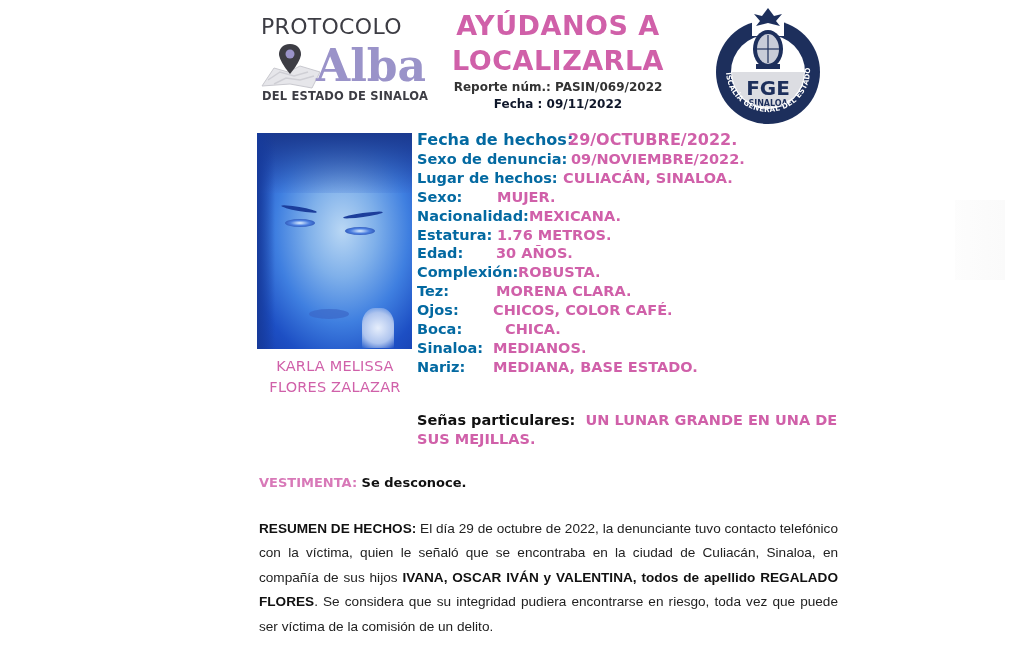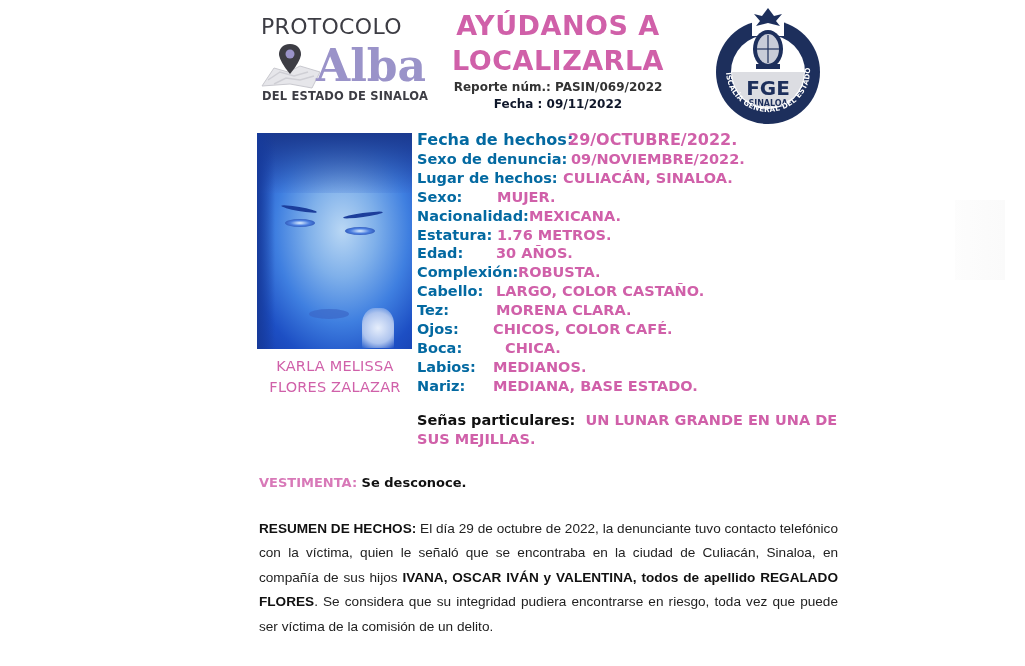--- a/index.html
+++ b/index.html
@@ -152,37 +152,33 @@
   </div>
   <div class="row">
     <span class="lbl">Edad:</span>
     <span class="val" style="left:79px;">30 AÑOS.</span>
   </div>
   <div class="row">
     <span class="lbl">Complexión:</span>
     <span class="val" style="left:101px;">ROBUSTA.</span>
   </div>
   <div class="row">
-    <span class="lbl">Cabello:</span>
-    <span class="val" style="left:79px;">LARGO, COLOR CASTAÑO.</span>
-  </div>
-  <div class="row">
     <span class="lbl">Tez:</span>
     <span class="val" style="left:79px;">MORENA CLARA.</span>
   </div>
   <div class="row">
     <span class="lbl">Ojos:</span>
     <span class="val" style="left:76px;">CHICOS, COLOR CAFÉ.</span>
   </div>
   <div class="row">
     <span class="lbl">Boca:</span>
     <span class="val" style="left:88px;">CHICA.</span>
   </div>
   <div class="row">
-    <span class="lbl">Labios:</span>
+    <span class="lbl">Sinaloa:</span>
     <span class="val" style="left:76px;">MEDIANOS.</span>
   </div>
   <div class="row">
     <span class="lbl">Nariz:</span>
     <span class="val" style="left:76px;">MEDIANA, BASE ESTADO.</span>
   </div>
 </div>
 
 <div class="abs senas">
   <span class="lbl">Señas particulares:</span>&nbsp;

